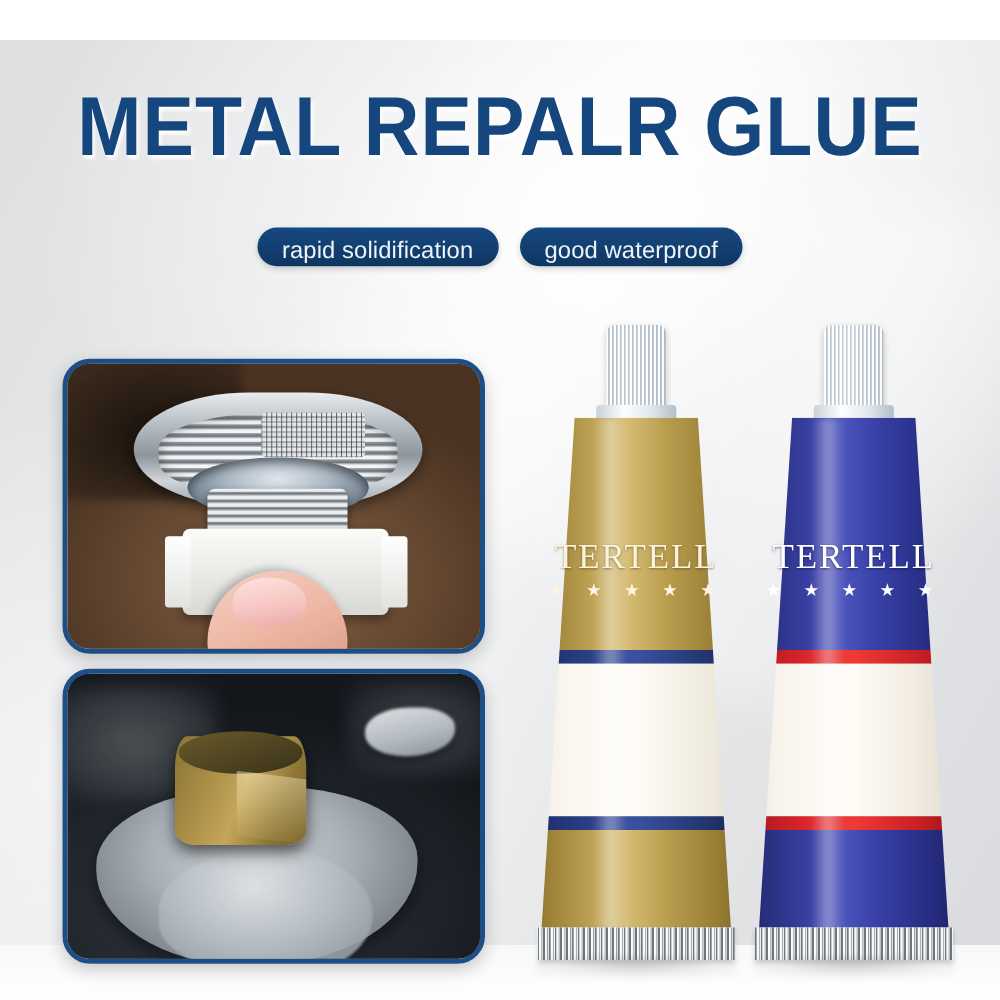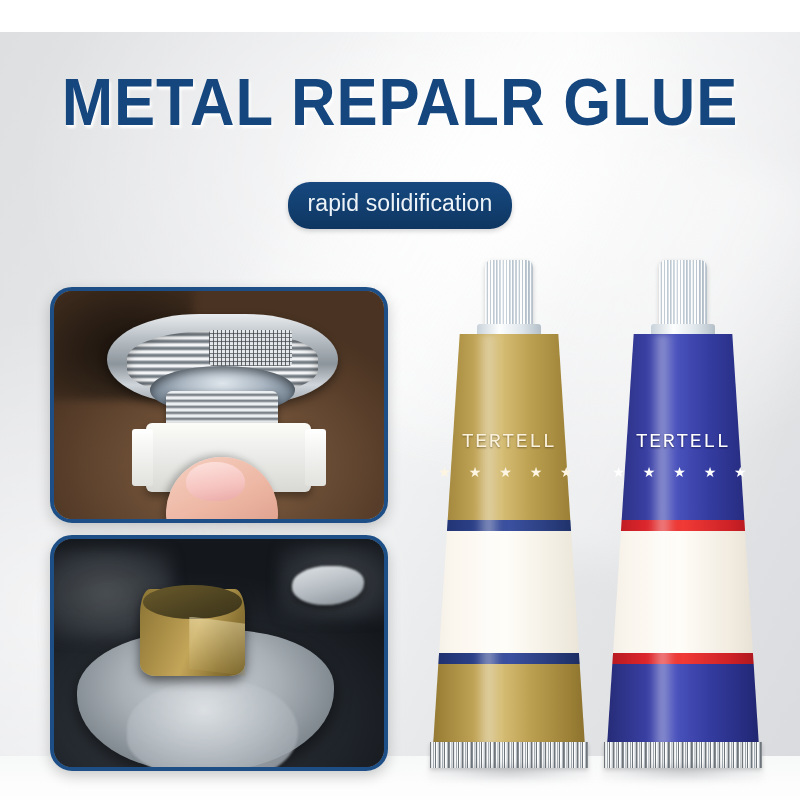--- a/index.html
+++ b/index.html
@@ -63,22 +63,22 @@
     position: absolute;
     left: 0; right: 0;
     top: 150px;
     display: flex;
     justify-content: center;
     gap: 17px;
   }
   .badge {
     background: linear-gradient(180deg, #16487f 0%, #123f70 55%, #0e3560 100%);
     color: #eef3f8;
-    font-size: 23px;
-    padding: 8px 20px 12px;
+    font-size: 19px;
+    padding: 8px 20px 1px;
     border-radius: 22px;
     white-space: nowrap;
     box-shadow: 0 2px 5px rgba(0,0,0,0.18);
     letter-spacing: .1px;
   }
 
   
   .inset {
     position: absolute;
     border: 4px solid #1d4f86;
@@ -318,22 +318,22 @@
     background: linear-gradient(90deg, rgba(255,255,255,0) 0%, rgba(255,255,255,0.40) 50%, rgba(255,255,255,0) 100%);
     filter: blur(3px);
     pointer-events: none;
   }
 
   .brand {
     position: absolute;
     left: 0; right: 0;
     top: 170px;
     text-align: center;
-    font-family: Liberation Mono, monospace;
-    font-size: 20px;
+    font-family: Liberation Serif, serif;
+    font-size: 28px;
     letter-spacing: 1.5px;
     z-index: 4;
   }
   .brand.gold { color: #fbf2dd; text-shadow: 0 1px 2px rgba(70,52,12,0.55); }
   .brand.blue { color: #ffffff; text-shadow: 0 1px 2px rgba(10,12,50,0.6); }
 
   .stars {
     position: absolute;
     left: 0; right: 0;
     top: 204px;
@@ -391,20 +391,21 @@
   <div class="streak s1"></div>
   <div class="streak s2"></div>
   <div class="streak s3"></div>
 
   <div class="surface"></div>
 
   <div class="title">METAL REPALR GLUE</div>
 
   <div class="badges">
     <div class="badge">rapid solidification</div>
+    <div class="badge">good waterproof</div>
   </div>
 
   <div class="inset inset-1">
     <div class="ph">
       <div class="p1-bg"></div>
       <div class="p1-darktop"></div>
       <div class="p1-flange"></div>
       <div class="p1-thread"></div>
       <div class="p1-mesh"></div>
       <div class="p1-bore"></div>

